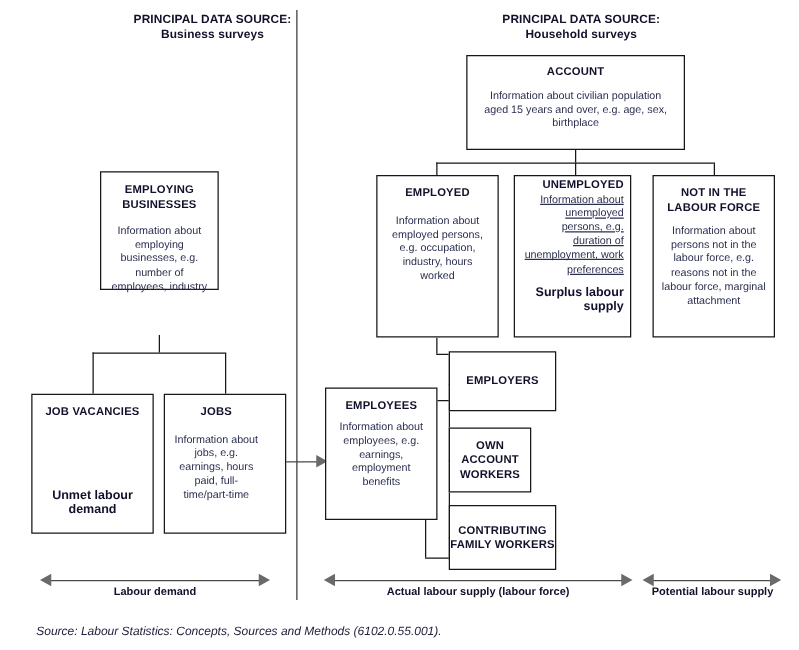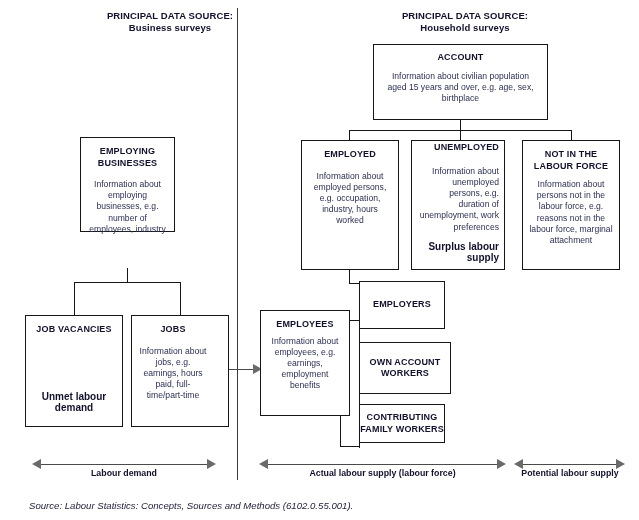--- a/index.html
+++ b/index.html
@@ -194,21 +194,21 @@
     <div class="body" style="margin-top:10px;">Information about employing businesses, e.g. number of employees, industry</div>
   </div>
 
   <div class="box" style="left:301px; top:140px; width:98px; height:130px; padding:8px 6px 0 6px;">
     <div class="title">EMPLOYED</div>
     <div class="body" style="margin-top:10px;">Information about employed persons, e.g. occupation, industry, hours worked</div>
   </div>
 
   <div class="box" style="left:411px; top:140px; width:94px; height:130px; padding:1px 5px 0 5px;text-align:right;">
     <div class="title">UNEMPLOYED</div>
-    <div class="body" style="margin-top:12px;">Information about unemployed persons, e.g. duration of unemployment, work preferences</div>
+    <div class="body" style="margin-top:0;text-decoration:underline;">Information about unemployed persons, e.g. duration of unemployment, work preferences</div>
     <div class="emph" style="margin-top:8px;">Surplus labour supply</div>
   </div>
 
   <div class="box" style="left:522px; top:140px; width:98px; height:130px; padding:8px 5px 0 5px;">
     <div class="title">NOT IN THE LABOUR FORCE</div>
     <div class="body" style="margin-top:7px;">Information about persons not in the labour force, e.g. reasons not in the labour force, marginal attachment</div>
   </div>
 
   <div class="box" style="left:25px; top:315px; width:98px; height:112px; padding:8px 5px 0 5px;">
     <div class="title">JOB VACANCIES</div>
@@ -224,27 +224,27 @@
     <div class="title">EMPLOYEES</div>
     <div class="body" style="margin-top:5px;">Information about employees, e.g. earnings, employment benefits</div>
   </div>
 
   <div class="box" style="left:359px; top:281px; width:86px; height:48px;">
     <div class="vc">
       <div class="title">EMPLOYERS</div>
     </div>
   </div>
 
-  <div class="box" style="left:359px; top:342px; width:92px; height:52px;">
+  <div class="box" style="left:359px; top:342px; width:66px; height:52px;">
     <div class="vc">
       <div class="title">OWN ACCOUNT WORKERS</div>
     </div>
   </div>
 
-  <div class="box" style="left:359px; top:404px; width:86px; height:39px;">
+  <div class="box" style="left:359px; top:404px; width:86px; height:52px;">
     <div class="vc">
       <div class="title">CONTRIBUTING FAMILY WORKERS</div>
     </div>
   </div>
 
   <div class="arrow-row" style="left:32px; top:458px; width:184px;">
     <div class="shaft"></div>
     <div class="head left"></div>
     <div class="head right"></div>
   </div>

